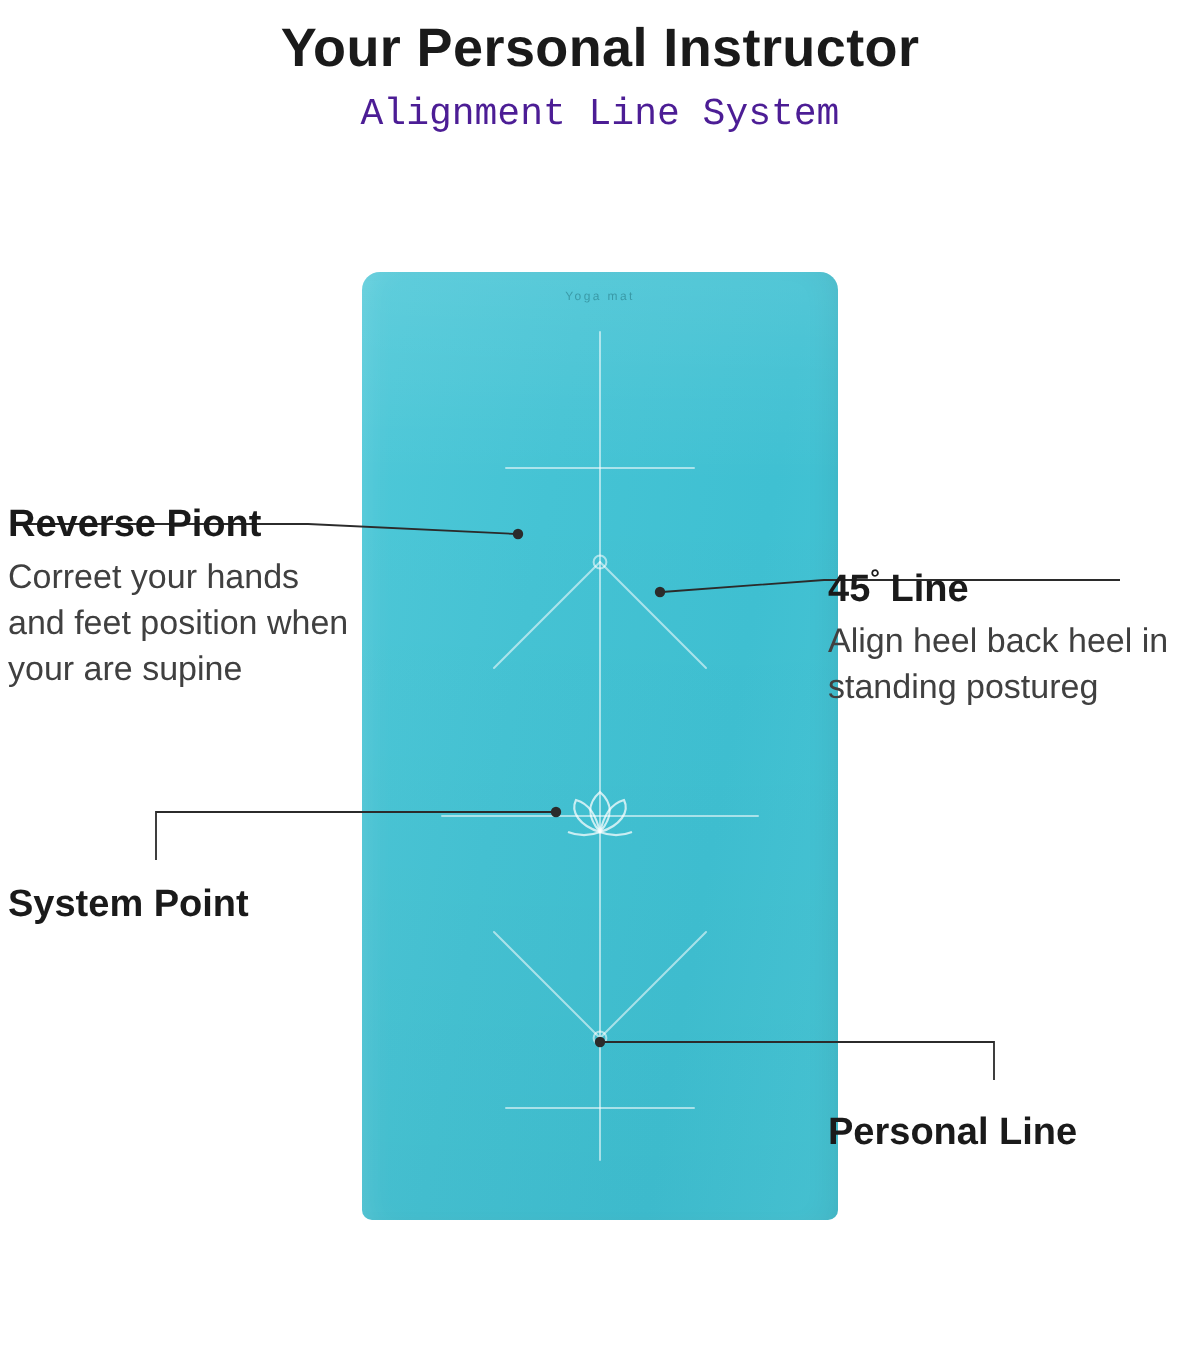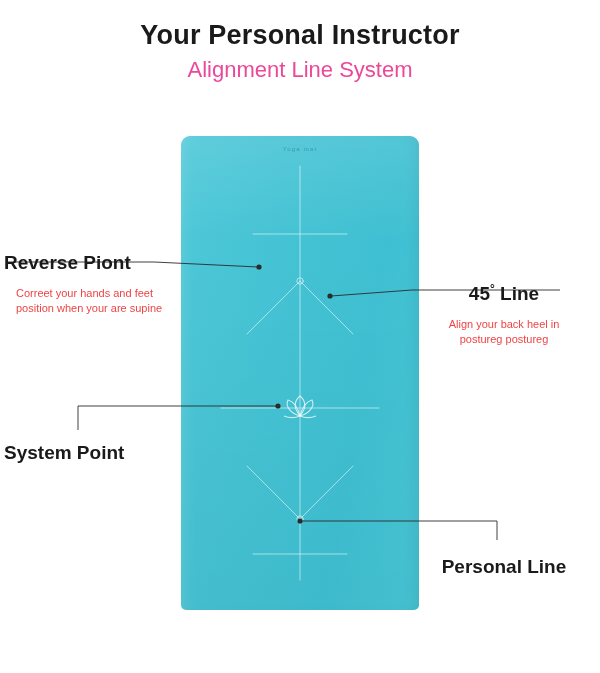--- a/index.html
+++ b/index.html
@@ -16,36 +16,37 @@
     overflow: hidden;
   }
 
   
   .header {
     position: absolute;
     top: 0;
     left: 0;
     width: 600px;
     text-align: center;
-    padding-top: 20px;
+    padding-top: 9px;
   }
   .title {
     font-size: 27px;
     font-weight: 700;
     letter-spacing: 0.2px;
     color: #1a1a1a;
     margin: 0;
     line-height: 1.15;
   }
   .subtitle {
-    font-size: 22px;
+    font-size: 19px;
     font-weight: 400;
-    color: #ec4899;
+    color: #4c1d95;
     margin: 6px 0 0 0;
     line-height: 1.2;
+    font-family: Liberation Mono, monospace;
   }
 
   
   .mat {
     position: absolute;
     left: 181px;
     top: 136px;
     width: 238px;
     height: 474px;
     background: linear-gradient(100deg, #4ec8d8 0%, #45c3d4 35%, #3fc0d2 70%, #48c6d6 100%);
@@ -83,29 +84,29 @@
   }
   .callout .c-title {
     font-size: 19px;
     font-weight: 700;
     color: #1a1a1a;
     line-height: 1.15;
     margin: 18px 0 4px 0;
     white-space: nowrap;
   }
   .callout .c-body {
-    font-size: 11px;
+    font-size: 17px;
     font-weight: 400;
-    color: #ef4444;
+    color: #404040;
     line-height: 1.35;
-    margin: 12px;
+    margin: 0;
   }
   .callout.right .c-title,
   .callout.right .c-body {
-    text-align: center;
+    text-align: left;
   }
 
   #callout-reverse-point { left: 4px;  top: 234px; width: 175px; }
   #callout-central-point { left: 4px;  top: 424px; width: 190px; }
   #callout-45-line       { left: 414px; top: 265px; width: 180px; }
   #callout-central-line  { left: 414px; top: 538px; width: 180px; }
 
   .deg-sup {
     font-size: 12px;
     vertical-align: super;
@@ -187,18 +188,18 @@
   <p class="c-title">Reverse Piont</p>
   <p class="c-body">Correet your hands and feet position when your are supine</p>
 </div>
 
 <div class="callout left" id="callout-central-point">
   <p class="c-title">System Point</p>
 </div>
 
 <div class="callout right" id="callout-45-line">
   <p class="c-title"><span>45</span><span class="deg-sup">°</span><span> Line</span></p>
-  <p class="c-body">Align your back heel in postureg postureg</p>
+  <p class="c-body">Align heel back heel in standing postureg</p>
 </div>
 
 <div class="callout right" id="callout-central-line">
   <p class="c-title">Personal Line</p>
 </div>
 
 </body></html>

